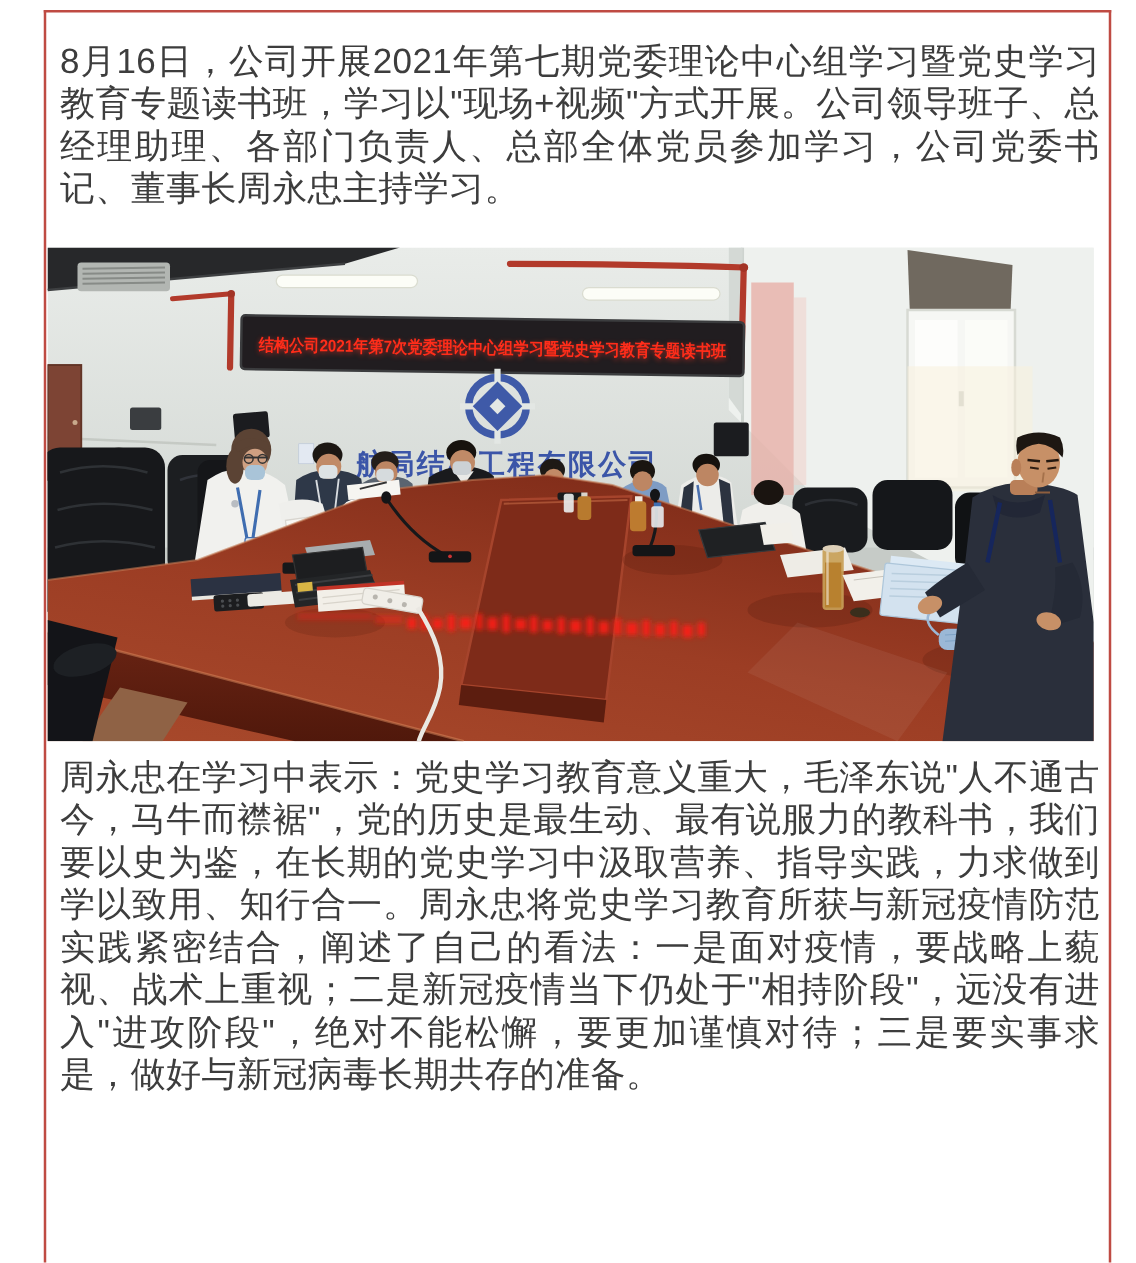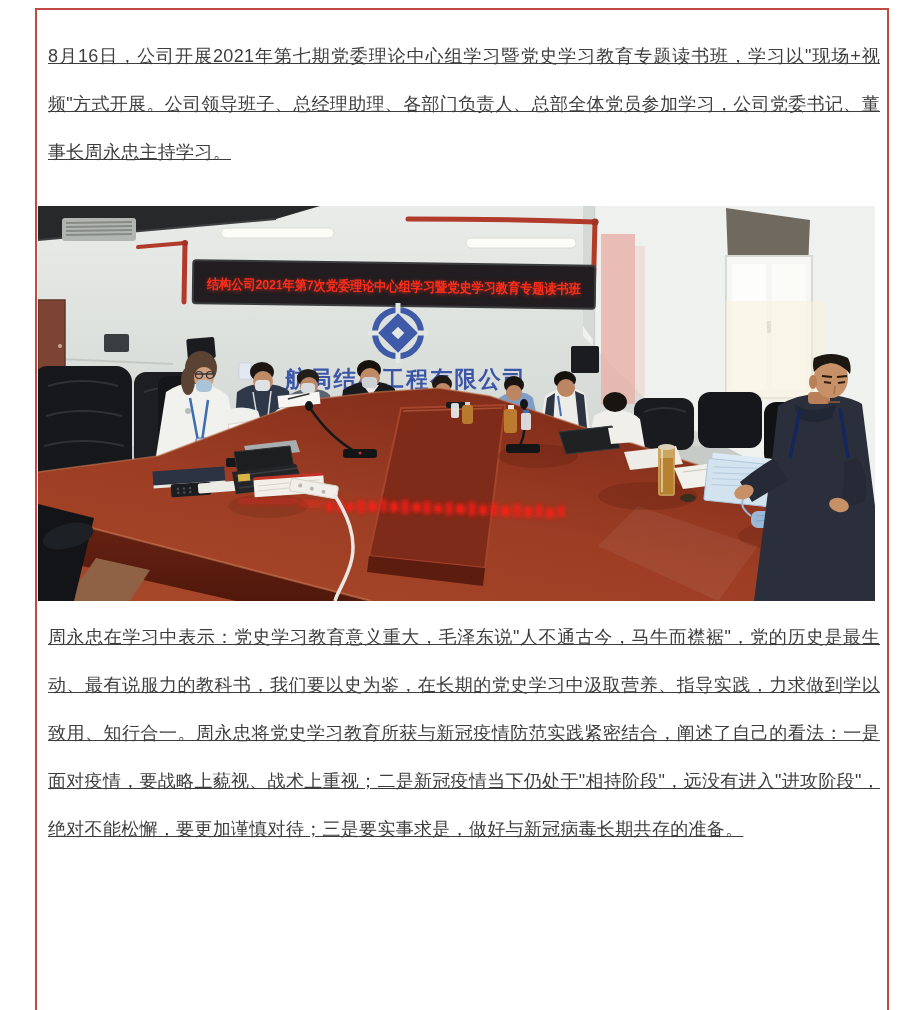--- a/index.html
+++ b/index.html
@@ -6,22 +6,22 @@
   body{
     width:909px;height:1010px;overflow:hidden;background:#ffffff;
     font-family:"Liberation Sans","DejaVu Sans",sans-serif;position:relative;
   }
   .frame{
     position:absolute;left:35px;top:8px;width:854px;height:1100px;
     box-sizing:border-box;border:2px solid #bf4b43;border-bottom:none;
     padding:22px 8px 0 11px;background:#ffffff;
   }
   p.para{
-    width:832px;margin:0;font-size:18px;line-height:48px;color:#3d3d3d;
-    letter-spacing:.3px;text-align:justify;word-break:break-all;text-decoration:underline;
+    width:832px;margin:0;font-size:28px;line-height:34px;color:#3d3d3d;
+    letter-spacing:.3px;text-align:justify;word-break:break-all;
   }
   p.para .b{font-weight:bold;color:#0b0b0b;}
   figure.photo{margin:30px 0 0 -10px;padding:0;width:837px;height:407px;display:block;}
   figure.photo svg{display:block;}
   .p-study{margin-top:28px;}
   .p-remarks{margin-top:52px;}
   svg text{font-family:"Liberation Sans","DejaVu Sans",sans-serif;}
 </style>
 </head>
 <body>

